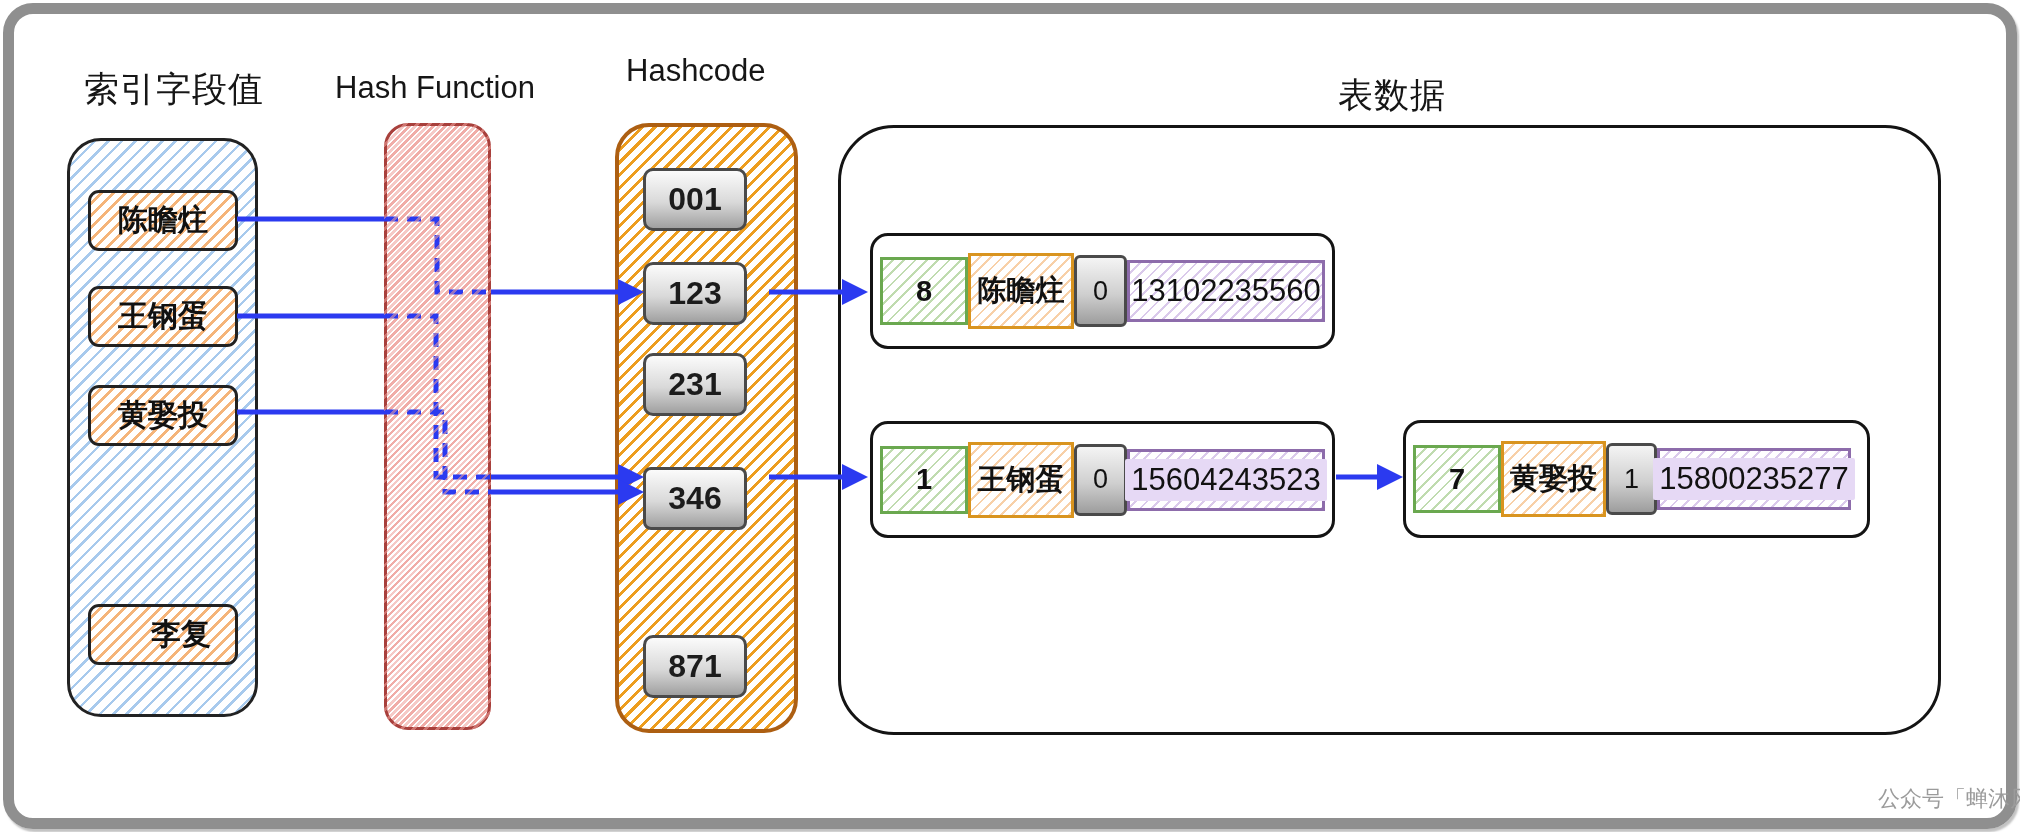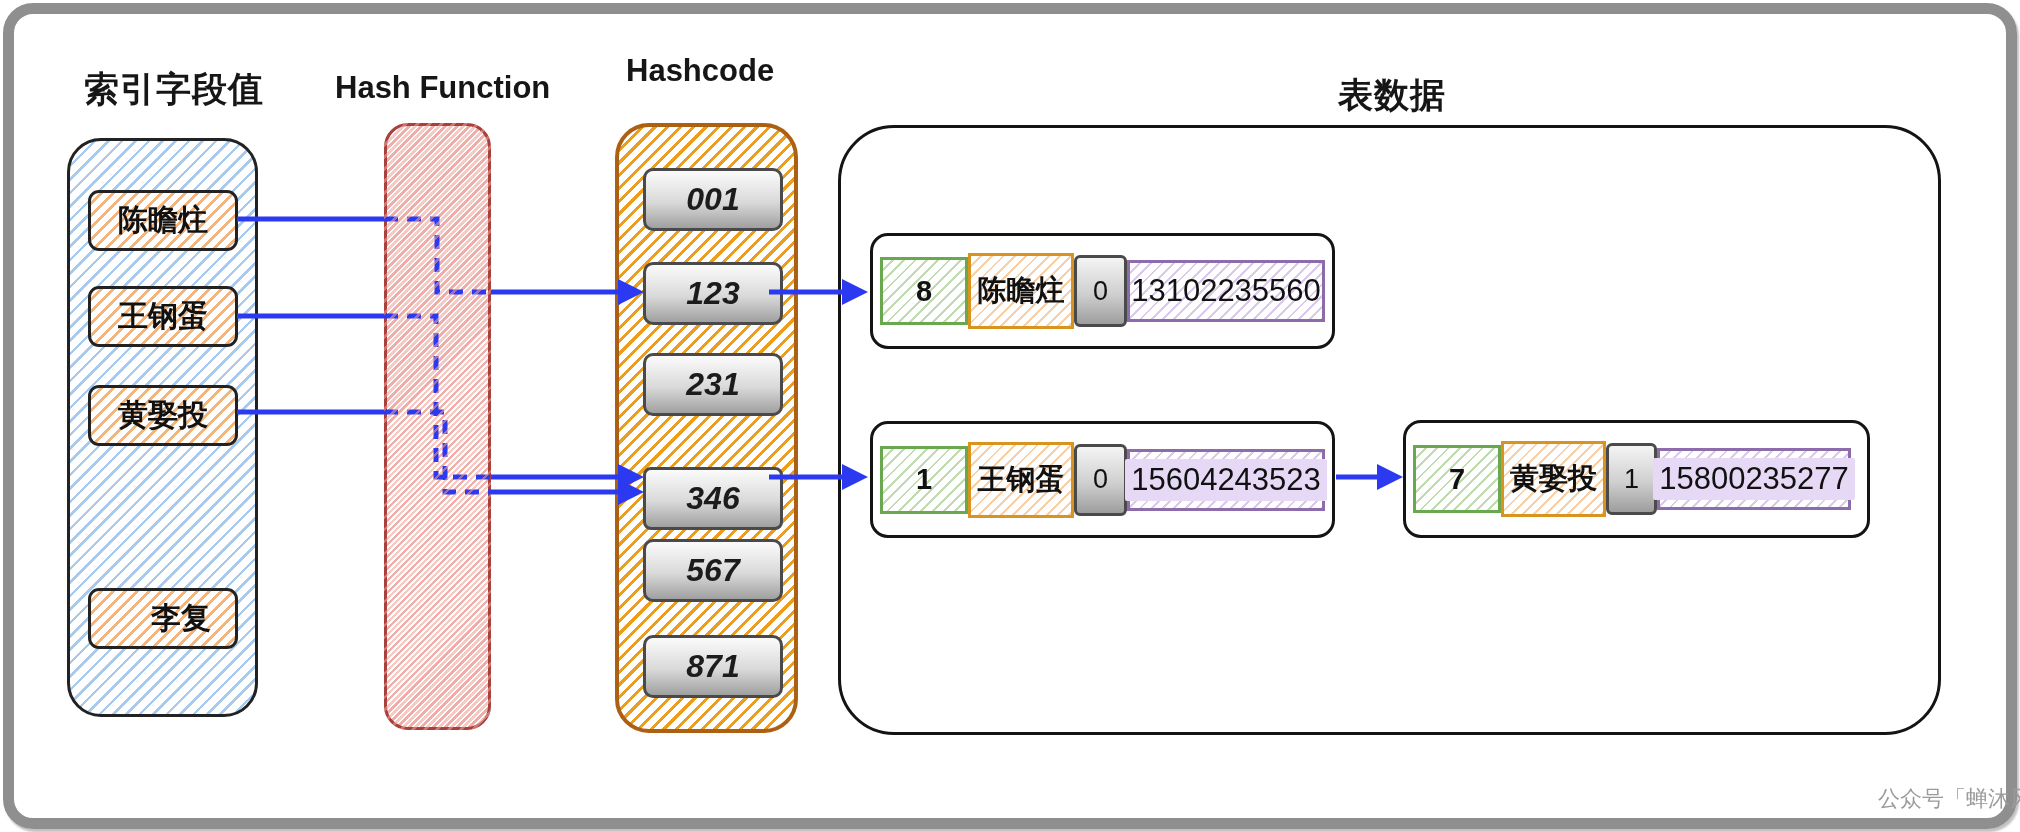--- a/index.html
+++ b/index.html
@@ -4,21 +4,21 @@
 <style>
   html,body{margin:0;padding:0;background:#ffffff;}
   body{font-family:"Liberation Sans","DejaVu Sans",sans-serif;}
   #stage{position:relative;width:2020px;height:832px;background:#ffffff;overflow:hidden;}
 
   
   .frame{position:absolute;left:3px;top:3px;width:2014px;height:826px;
     border:11px solid #8f8f8f;border-radius:30px;box-sizing:border-box;z-index:1;
     box-shadow:2px 3px 2px rgba(120,120,120,.45);}
 
-  .title{position:absolute;color:#161616;z-index:30;white-space:nowrap;font-weight:700;}
+  .title{position:absolute;color:#161616;z-index:30;white-space:nowrap;font-weight:400;}
   .t-cn{font-size:35px;letter-spacing:1px;}
   .t-en{font-size:31px;}
 
   
   .hatch-blue{background:
     repeating-linear-gradient(135deg, rgba(163,199,236,0) 0 7px, rgba(163,199,236,.95) 7px 9.5px), #ffffff;}
   .hatch-orange-big{background:
     repeating-linear-gradient(135deg, rgba(236,152,18,0) 0 6px, rgba(236,152,18,.95) 6px 9px), #ffffff;}
   .hatch-red{background:
     repeating-linear-gradient(135deg, rgba(238,158,152,0) 0 6px, rgba(238,158,152,.85) 6px 8.5px), #ffffff;}
@@ -38,24 +38,24 @@
     justify-content:center;font-size:30px;color:#111;font-weight:600;}
 
   .hashfn-box{position:absolute;left:384px;top:123px;width:107px;height:607px;
     border:3.5px solid #a8403c;border-radius:24px;box-sizing:border-box;z-index:10;}
   .hashfn-overlay{position:absolute;left:384px;top:123px;width:107px;height:607px;
     border-radius:24px;box-sizing:border-box;z-index:55;pointer-events:none;background:
     repeating-linear-gradient(135deg, rgba(238,158,152,0) 0 6px, rgba(238,158,152,.55) 6px 8.5px);}
 
   .hashcode-col{position:absolute;left:615px;top:123px;width:183px;height:610px;
     border:4px solid #ad5f12;border-radius:34px;box-sizing:border-box;z-index:10;}
-  .code-box{position:absolute;left:643px;width:140px;height:63px;box-sizing:border-box;
+  .code-box{position:absolute;left:643px;width:104px;height:63px;box-sizing:border-box;
     border:3px solid #4a4a4a;border-radius:10px;z-index:20;display:flex;align-items:center;
     justify-content:center;font-size:32px;font-weight:600;color:#1c1c1c;
-    background:linear-gradient(180deg,#fbfbfb 0%,#d9d9d9 55%,#a0a0a0 100%);font-style:italic;}
+    background:linear-gradient(180deg,#fbfbfb 0%,#d9d9d9 55%,#a0a0a0 100%);}
 
   .table-box{position:absolute;left:838px;top:125px;width:1103px;height:610px;
     border:3.5px solid #141414;border-radius:56px;box-sizing:border-box;background:#fff;z-index:10;}
 
   .row-box{position:absolute;border:3.5px solid #141414;border-radius:18px;box-sizing:border-box;
     background:#fff;z-index:20;display:flex;align-items:center;padding-left:7px;}
   .cell{box-sizing:border-box;display:flex;align-items:center;justify-content:center;color:#111;}
   .cell-id{width:88px;height:68px;border:3px solid #6aa84f;font-size:29px;font-weight:700;}
   .cell-name{width:106px;height:76px;border:3px solid #d9941f;font-size:29px;font-weight:600;}
   .cell-flag{width:53px;height:72px;border:3px solid #4a4a4a;border-radius:6px;font-size:27px;
@@ -81,30 +81,29 @@
 
   <div class="title t-cn" style="left:84px;top:66px;">索引字段值</div>
   <div class="title t-en" style="left:335px;top:70px;">Hash Function</div>
   <div class="title t-en" style="left:626px;top:53px;">Hashcode</div>
   <div class="title t-cn" style="left:1338px;top:72px;">表数据</div>
 
   <div class="index-col hatch-blue"></div>
   <div class="name-box hatch-name" style="top:190px;">陈瞻炷</div>
   <div class="name-box hatch-name" style="top:286px;">王钢蛋</div>
   <div class="name-box hatch-name" style="top:385px;">黄娶投</div>
-  <div class="name-box hatch-name" style="top:588px;padding-left:36px;">李复</div>
+  <div class="name-box hatch-name" style="top:604px;padding-left:36px;">李复</div>
 
   <div class="hashfn-box hatch-red"></div>
 
   <div class="hashcode-col hatch-orange-big"></div>
   <div class="code-box" style="top:168px;">001</div>
   <div class="code-box" style="top:262px;">123</div>
   <div class="code-box" style="top:353px;">231</div>
   <div class="code-box" style="top:467px;border-radius:8px;">346</div>
-  <div class="code-box" style="top:539px;">567</div>
   <div class="code-box" style="top:635px;">871</div>
 
   <div class="table-box"></div>
 
   <div class="row-box" style="left:870px;top:233px;width:465px;height:116px;">
     <div class="cell cell-id hatch-green">8</div>
     <div class="cell cell-name hatch-cell-orange">陈瞻炷</div>
     <div class="cell cell-flag">0</div>
     <div class="cell cell-phone hatch-purple">
       <span>13102235560</span>

